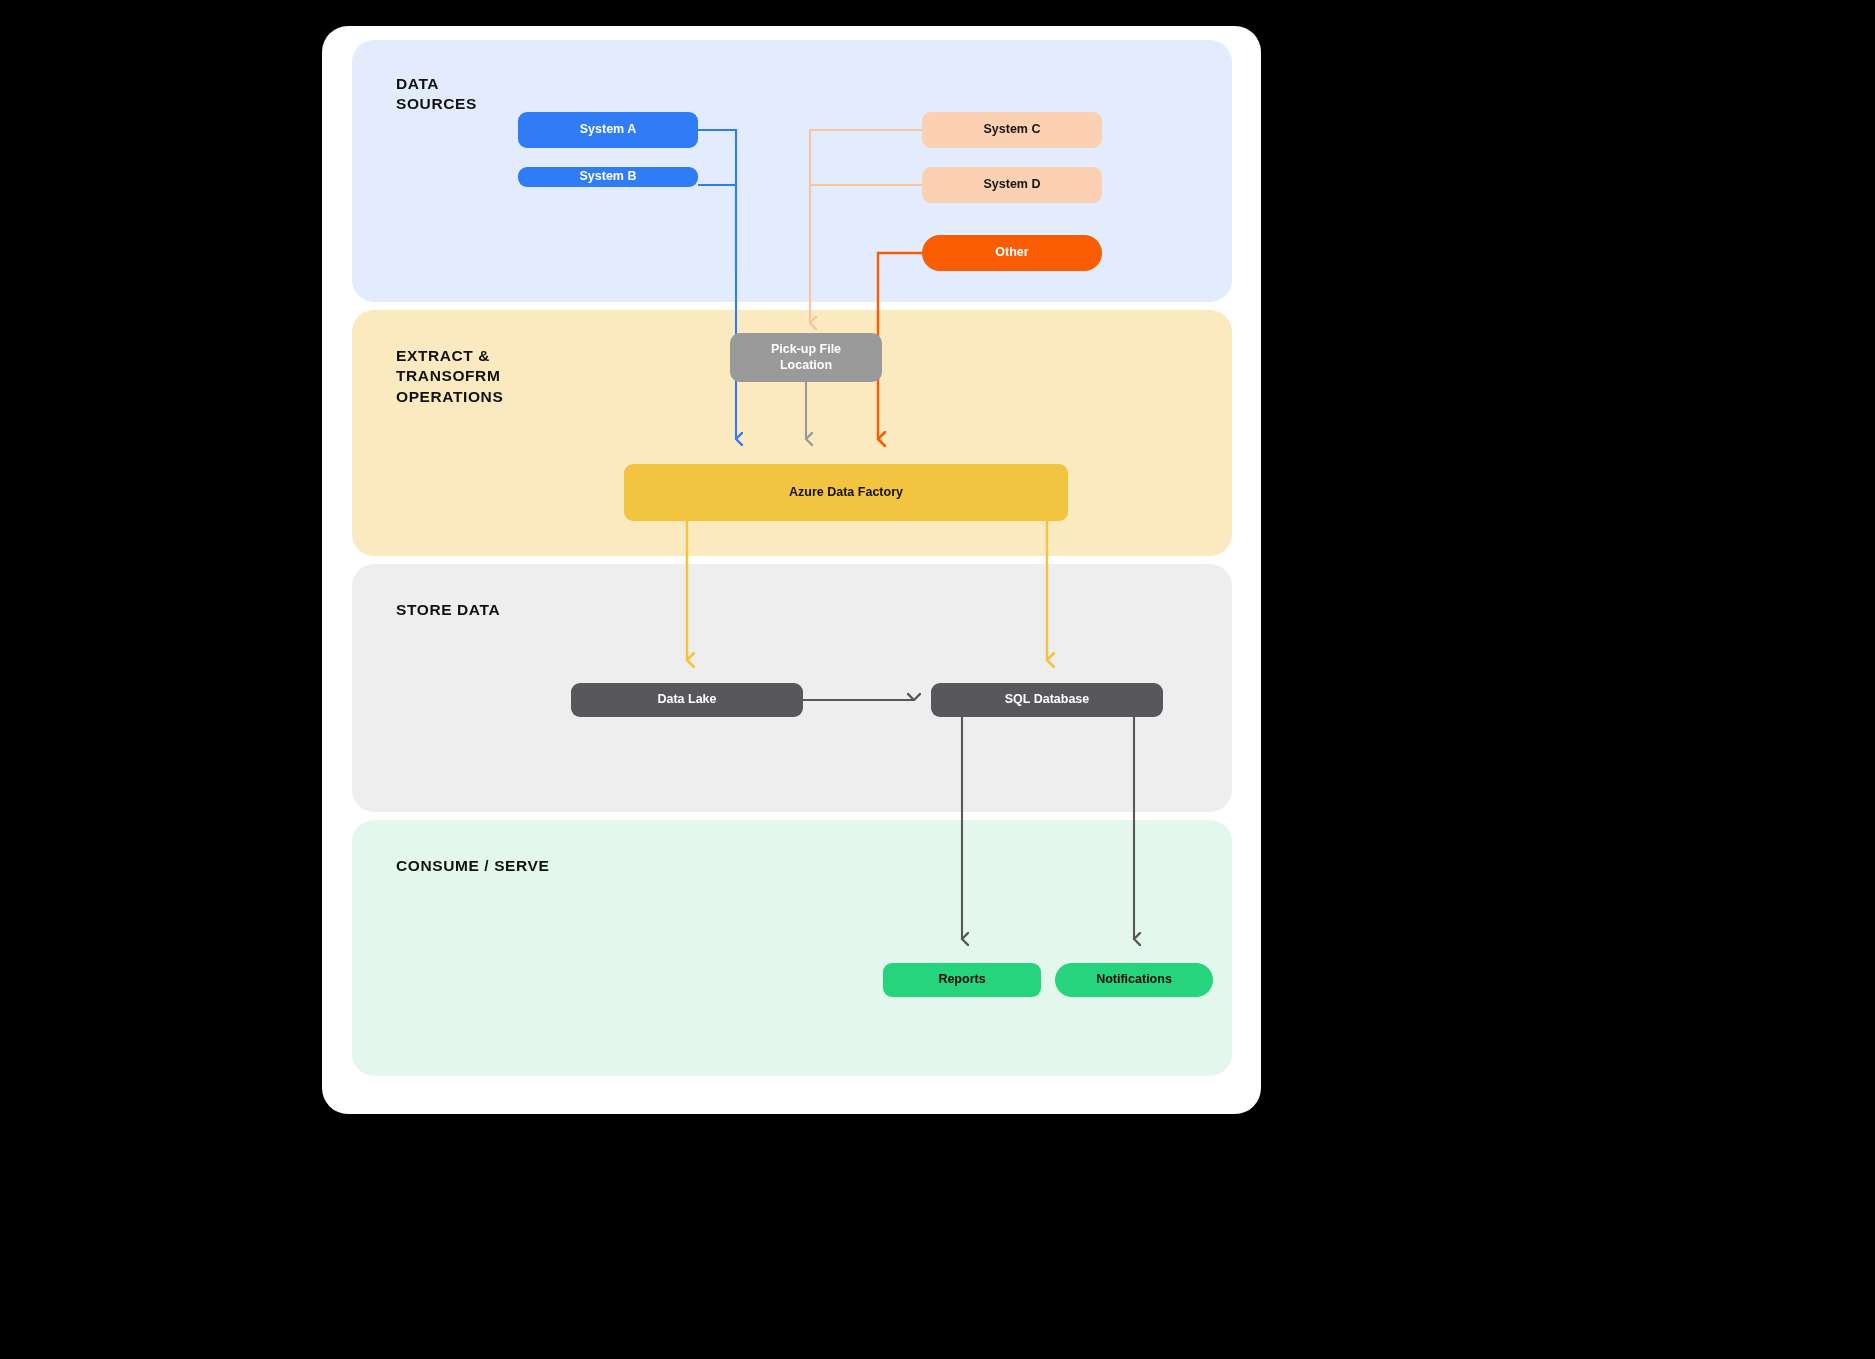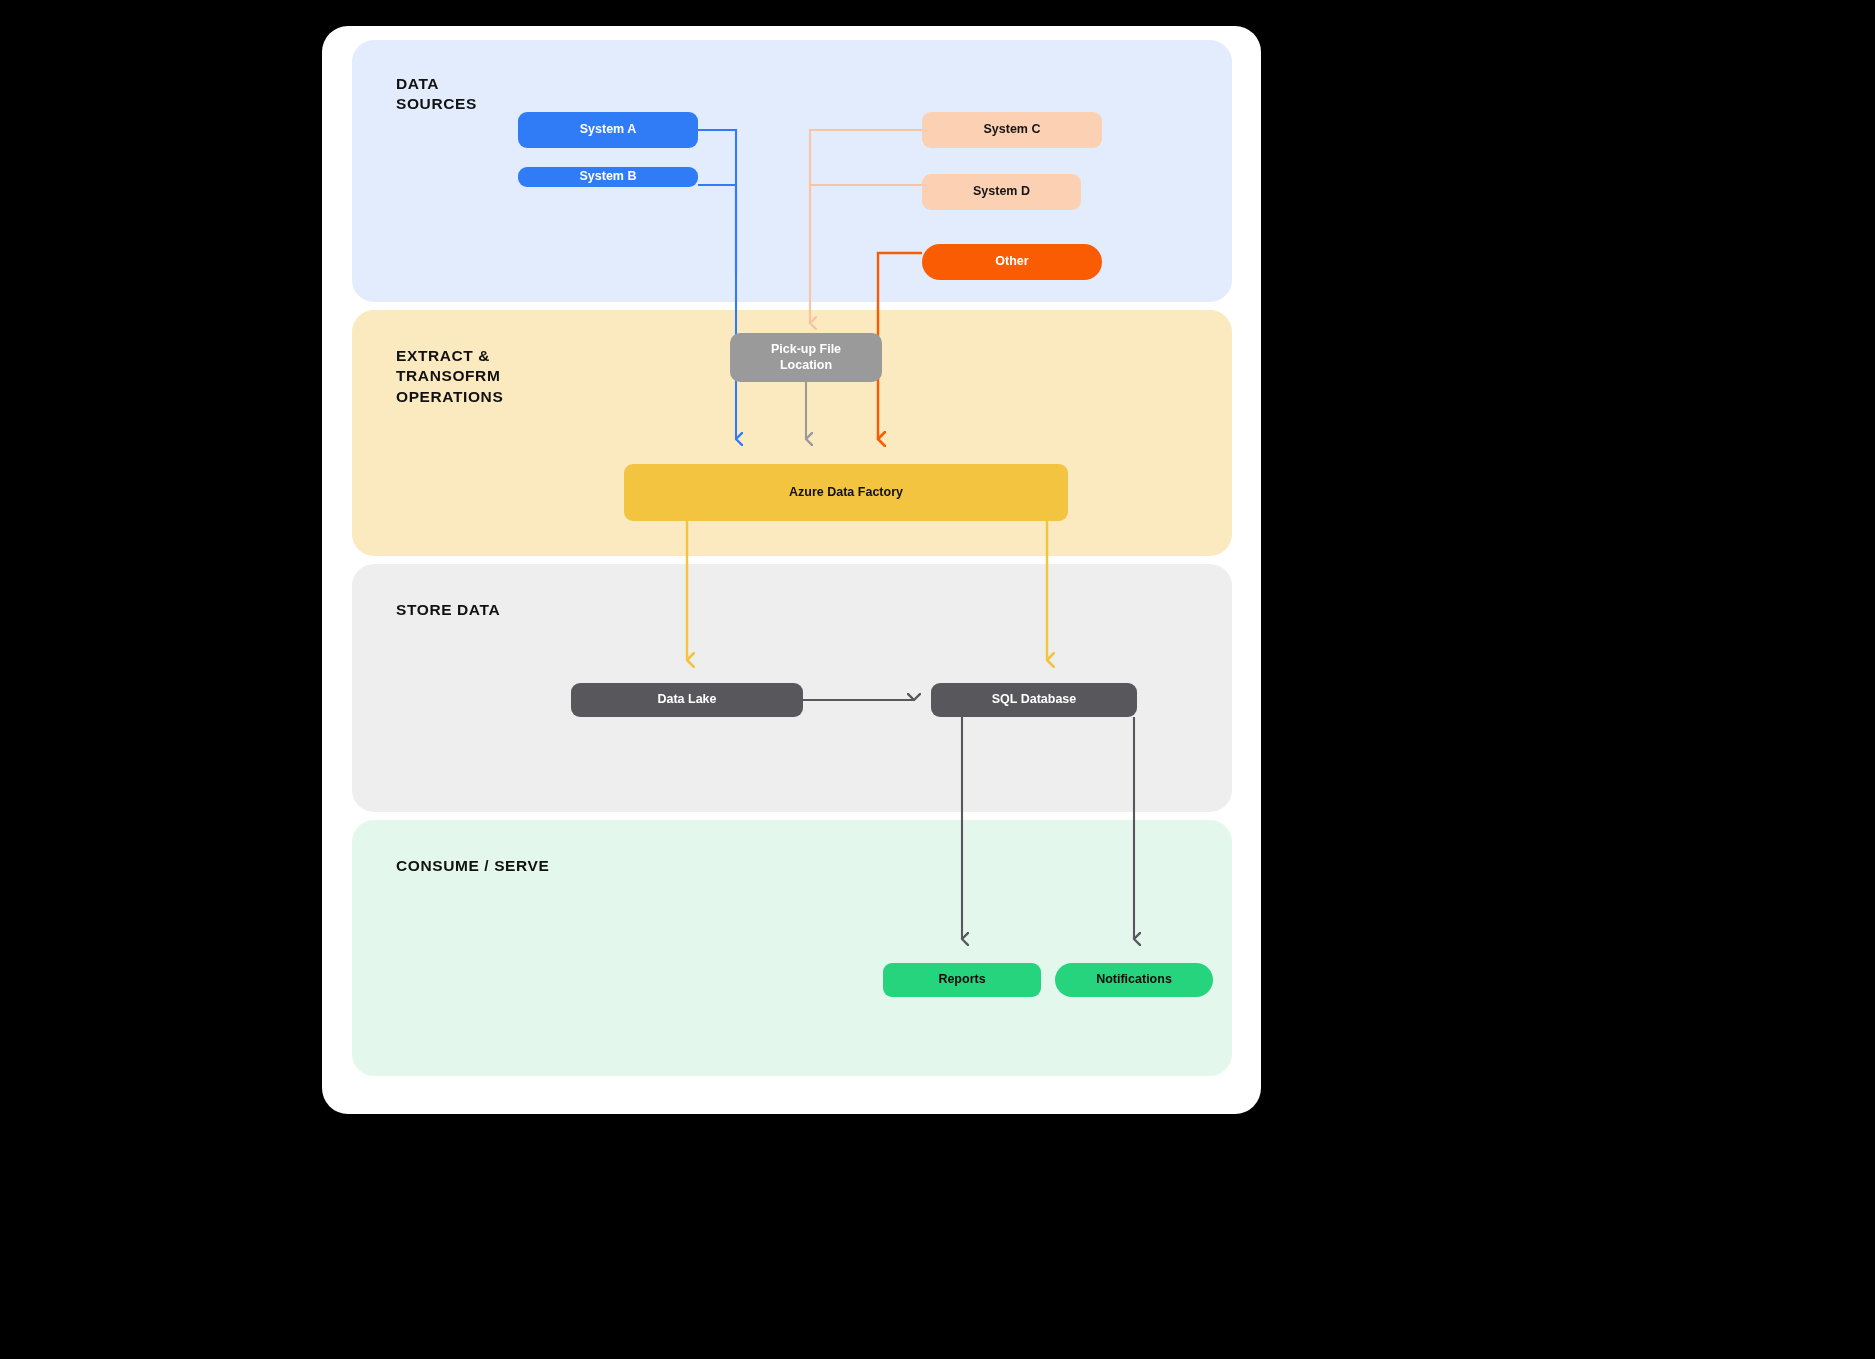--- a/index.html
+++ b/index.html
@@ -91,26 +91,26 @@
   .node-peach   { background: #fbd0b3; color: #151515; }
   .node-orange  { background: #f95c03; color: #ffffff; }
   .node-grey    { background: #9a9a9a; color: #ffffff; border-radius: 10px; }
   .node-amber   { background: #f3c43f; color: #111111; }
   .node-dark    { background: #58585c; color: #ffffff; }
   .node-green   { background: #25d47c; color: #0b0b0b; }
 
   #n-system-a      { left: 196px; top: 86px;  width: 180px; height: 36px; }
   #n-system-b      { left: 196px; top: 141px; width: 180px; height: 20px; }
   #n-system-c      { left: 600px; top: 86px;  width: 180px; height: 36px; }
-  #n-system-d      { left: 600px; top: 141px; width: 159px; height: 36px; margin-top: 7px; }
-  #n-other         { left: 600px; top: 218px; width: 180px; height: 36px; border-radius: 18px; }
+  #n-system-d      { left: 600px; top: 141px; width: 180px; height: 36px; }
+  #n-other         { left: 600px; top: 209px; width: 180px; height: 36px; border-radius: 18px; }
   #n-pickup        { left: 408px; top: 307px; width: 152px; height: 49px; }
   #n-adf           { left: 302px; top: 438px; width: 444px; height: 57px; }
   #n-datalake      { left: 249px; top: 657px; width: 232px; height: 34px; }
-  #n-sqldb         { left: 609px; top: 657px; width: 206px; height: 34px; }
+  #n-sqldb         { left: 609px; top: 657px; width: 232px; height: 34px; }
   #n-reports       { left: 561px; top: 937px; width: 158px; height: 34px; }
   #n-notifications { left: 733px; top: 937px; width: 158px; height: 34px; border-radius: 17px; }
 </style>
 </head>
 <body>
 
 <div id="canvas">
   <div id="frame">
 
     <div class="band" id="band-sources">

